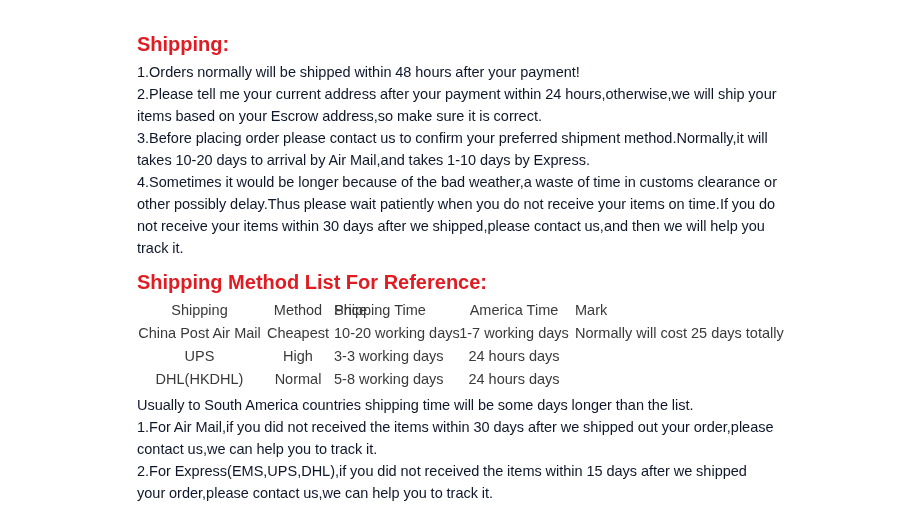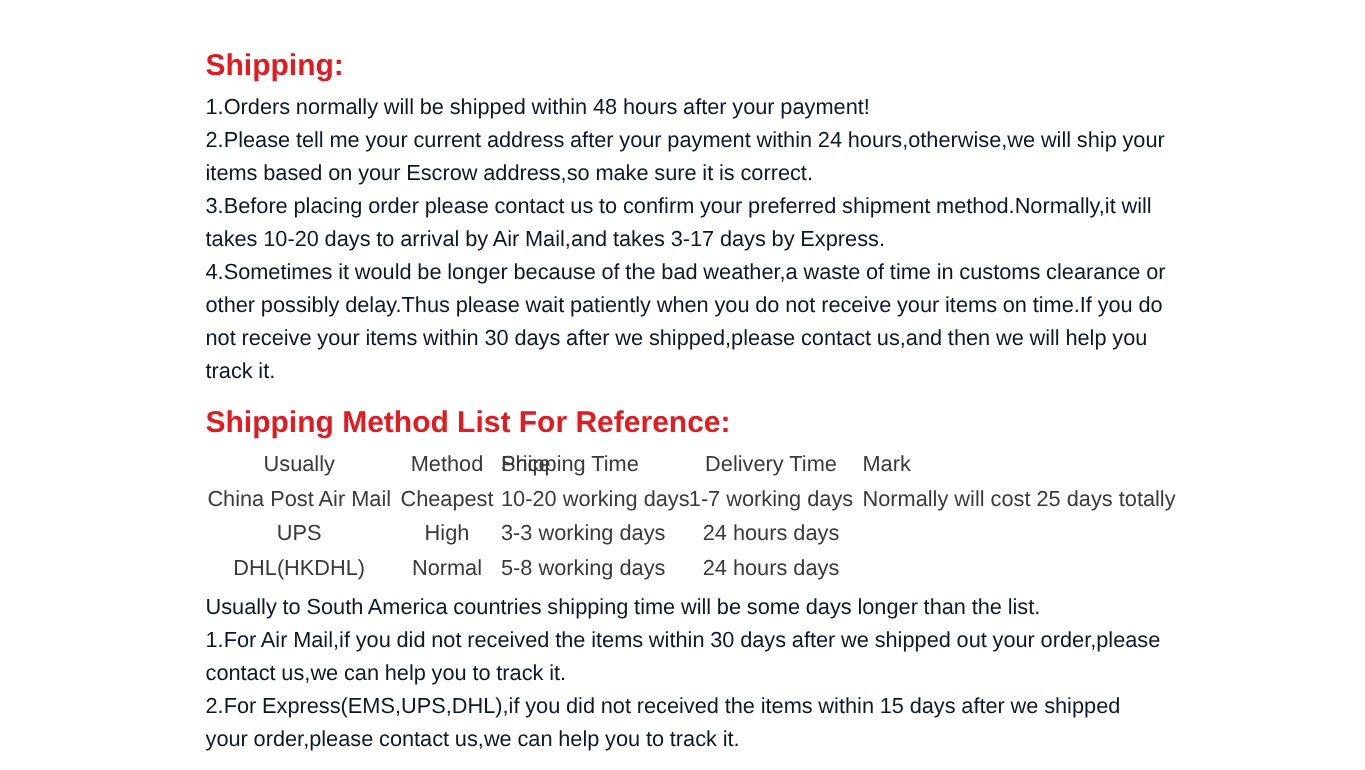--- a/index.html
+++ b/index.html
@@ -72,35 +72,35 @@
 </head>
 <body>
 
 <div class="page">
 
   <h2 class="section-heading" id="heading-shipping">Shipping:</h2>
 
   <div class="para-block">
     <p class="para">1.Orders normally will be shipped within 48 hours after your payment!</p>
     <p class="para">2.Please tell me your current address after your payment within 24 hours,otherwise,we will ship your items based on your Escrow address,so make sure it is correct.</p>
-    <p class="para">3.Before placing order please contact us to confirm your preferred shipment method.Normally,it will takes 10-20 days to arrival by Air Mail,and takes 3-17 days by Express.</p>
+    <p class="para">3.Before placing order please contact us to confirm your preferred shipment method.Normally,it will takes 10-20 days to arrival by Air Mail,and takes 1-10 days by Express.</p>
     <p class="para">4.Sometimes it would be longer because of the bad weather,a waste of time in customs clearance or other possibly delay.Thus please wait patiently when you do not receive your items on time.If you do not receive your items within 30 days after we shipped,please contact us,and then we will help you track it.</p>
   </div>
 
   <h2 class="section-heading" id="heading-method-list">Shipping Method List For Reference:</h2>
 
   <div class="table-wrap">
     <table class="ship-table">
       <tbody>
         <tr>
-          <td class="col-shipping">Usually</td>
+          <td class="col-shipping">Shipping</td>
           <td class="col-method">Method</td>
           <td class="col-price">Price</td>
           <td class="col-shiptime">Shipping Time</td>
-          <td class="col-deltime">Delivery Time</td>
+          <td class="col-deltime">America Time</td>
           <td class="col-mark">Mark</td>
         </tr>
         <tr>
           <td class="col-shipping">China Post Air Mail</td>
           <td class="col-method">Cheapest</td>
           <td class="col-price"></td>
           <td class="col-shiptime">10-20 working days</td>
           <td class="col-deltime">1-7 working days</td>
           <td class="col-mark">Normally will cost 25 days totally</td>
         </tr>

